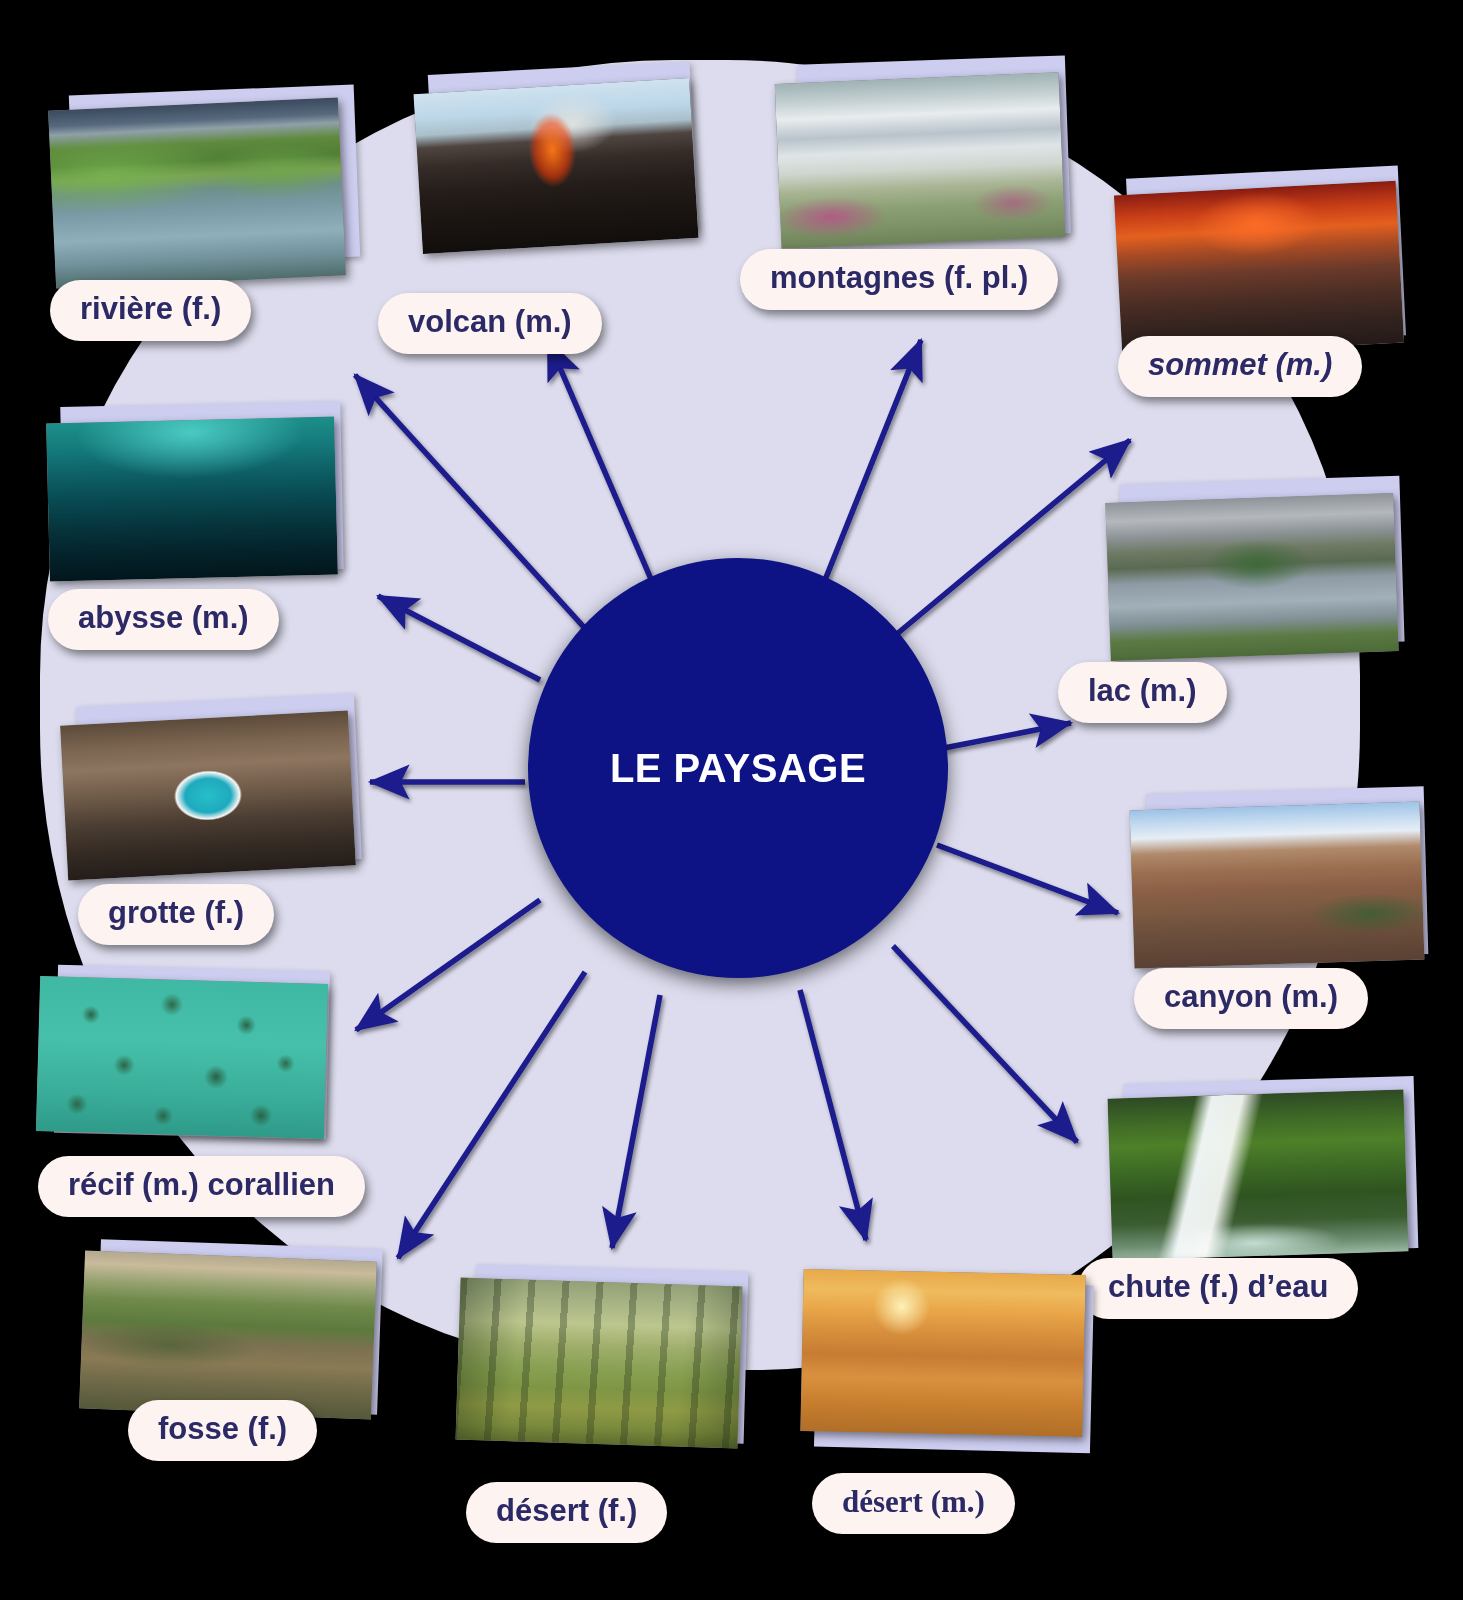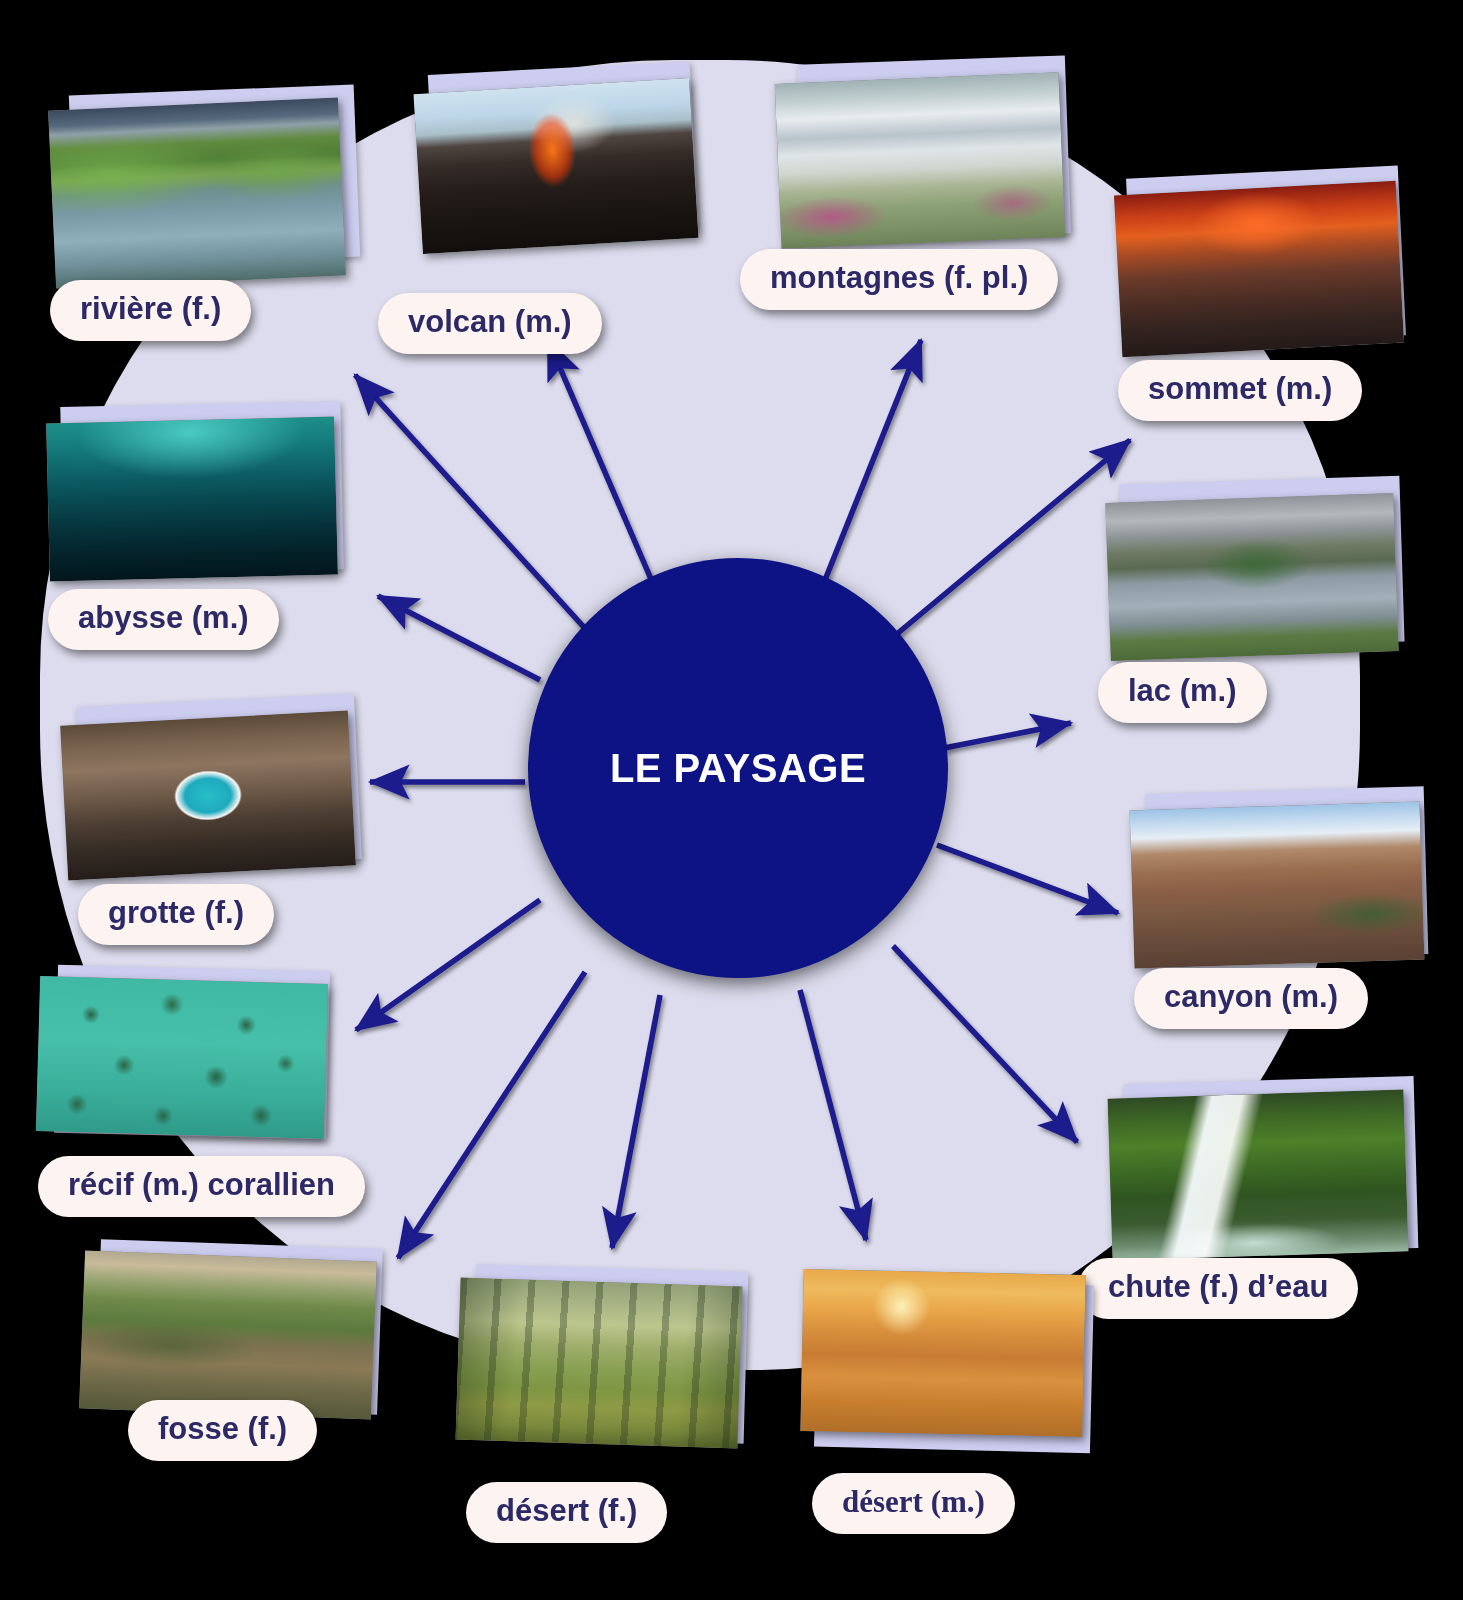--- a/index.html
+++ b/index.html
@@ -281,29 +281,29 @@
     <div class="img img-montagnes"></div>
   </div>
   <div class="pill" style="left:740px; top:249px;">montagnes (f. pl.)</div>
 </div>
 
 <div class="node">
   <div class="photo-back" style="left:1130px; top:172px; width:272px; height:170px; transform:rotate(-2.8deg);"></div>
   <div class="photo" style="left:1118px; top:188px; width:282px; height:162px; transform:rotate(-3deg);">
     <div class="img img-sommet"></div>
   </div>
-  <div class="pill" style="left:1118px; top:360px;">sommet (m.)</div>
+  <div class="pill" style="left:1118px; top:336px;font-style:italic;">sommet (m.)</div>
 </div>
 
 <div class="node">
   <div class="photo-back" style="left:1122px; top:480px; width:280px; height:166px; transform:rotate(-1.8deg);"></div>
   <div class="photo" style="left:1108px; top:498px; width:288px; height:158px; transform:rotate(-2deg);">
     <div class="img img-lac"></div>
   </div>
-  <div class="pill" style="left:1098px; top:662px;">lac (m.)</div>
+  <div class="pill" style="left:1058px; top:662px;">lac (m.)</div>
 </div>
 
 <div class="node">
   <div class="photo-back" style="left:1148px; top:790px; width:278px; height:168px; transform:rotate(-1.6deg);"></div>
   <div class="photo" style="left:1132px; top:806px; width:290px; height:158px; transform:rotate(-1.8deg);">
     <div class="img img-canyon"></div>
   </div>
   <div class="pill" style="left:1134px; top:968px;">canyon (m.)</div>
 </div>
 

